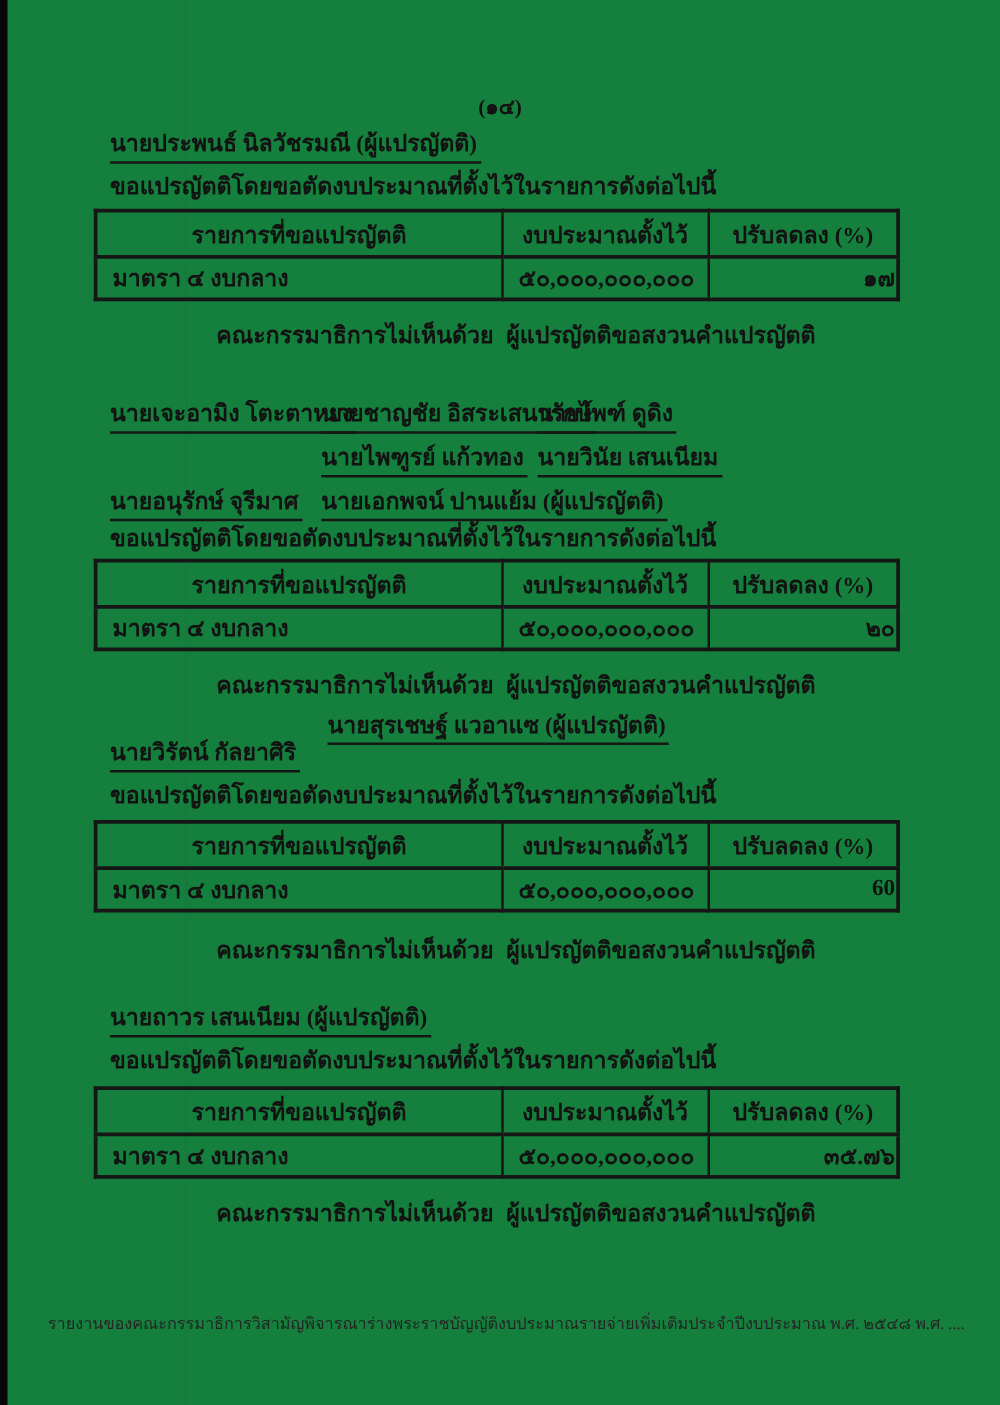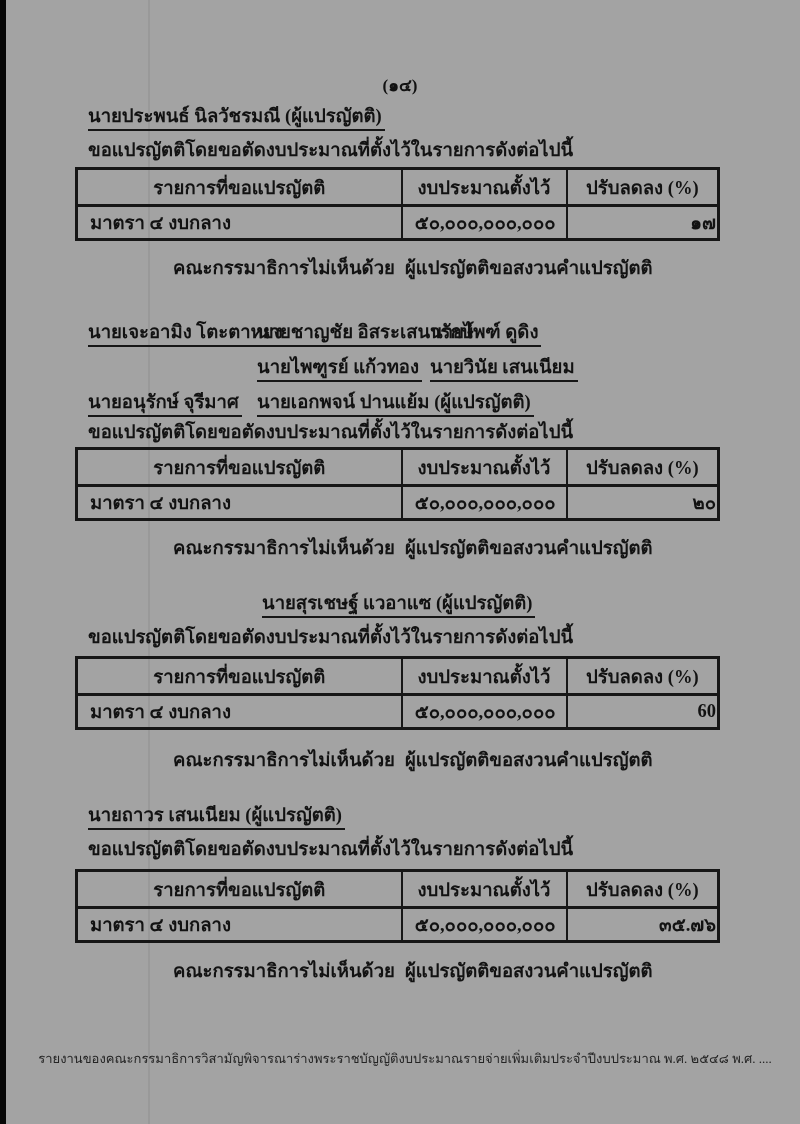--- a/index.html
+++ b/index.html
@@ -1,20 +1,20 @@
 <!DOCTYPE html>
 <html><head>
 <meta charset="utf-8">
 <style>
   html, body { margin:0; padding:0; }
   .page {
     position: relative;
     width: 800px;
     height: 1124px;
-    background: #a3a3a3;
+    background: #15803d;
     font-family: "Liberation Serif", "DejaVu Serif", serif;
     color: #121212;
     overflow: hidden;
   }
   .edge-left {
     position: absolute; left: 0; top: 0;
     width: 6px; height: 1124px;
     background: #070707;
   }
   .fold-line {
@@ -137,21 +137,22 @@
         <td class="c2">๕๐,๐๐๐,๐๐๐,๐๐๐</td>
         <td class="c3">๒๐</td>
       </tr>
     </tbody>
   </table>
   <div class="resline" style="top:533px">
     <span class="res1">คณะกรรมาธิการไม่เห็นด้วย</span>
     <span class="res2">ผู้แปรญัตติขอสงวนคำแปรญัตติ</span>
   </div>
 
-  <div class="nm" style="left:262px;top:593px">นายสุรเชษฐ์ แวอาแซ (ผู้แปรญัตติ)</div>
+  <div class="nm" style="left:88px;top:593px">นายวิรัตน์ กัลยาศิริ</div>
+  <div class="nm" style="left:262px;top:571px">นายสุรเชษฐ์ แวอาแซ (ผู้แปรญัตติ)</div>
   <div class="intro" style="top:626px">ขอแปรญัตติโดยขอตัดงบประมาณที่ตั้งไว้ในรายการดังต่อไปนี้</div>
   <table class="amend-table" style="top:656px">
     <colgroup>
         <col style="width:325px">
         <col style="width:165px">
         <col style="width:152px">
       </colgroup>
     <tbody>
       <tr>
         <th>รายการที่ขอแปรญัตติ</th>

